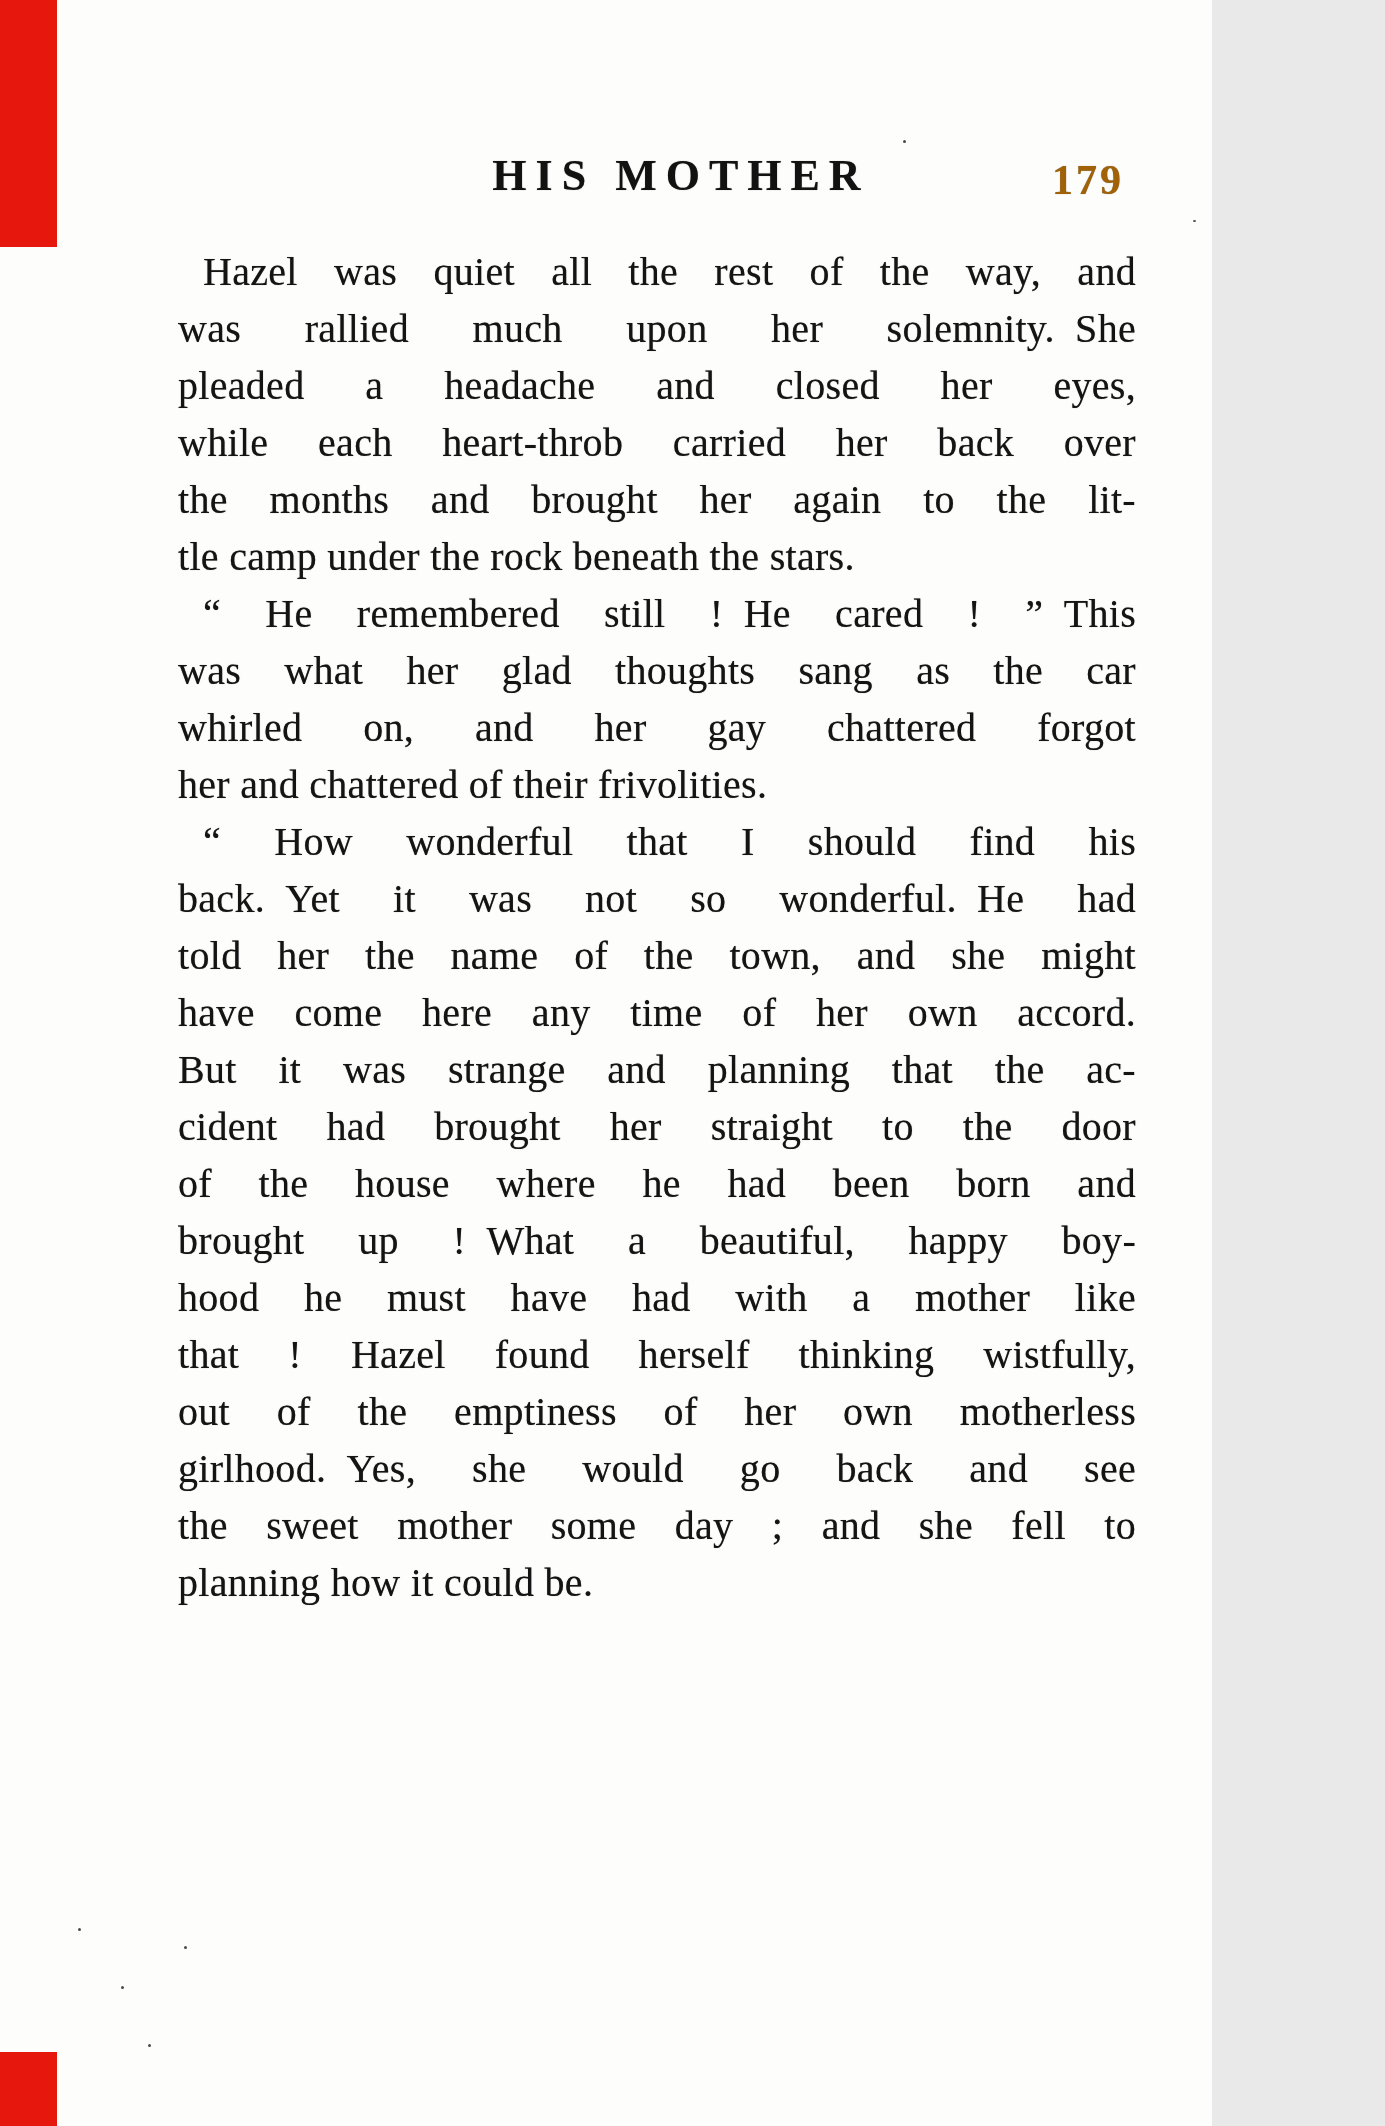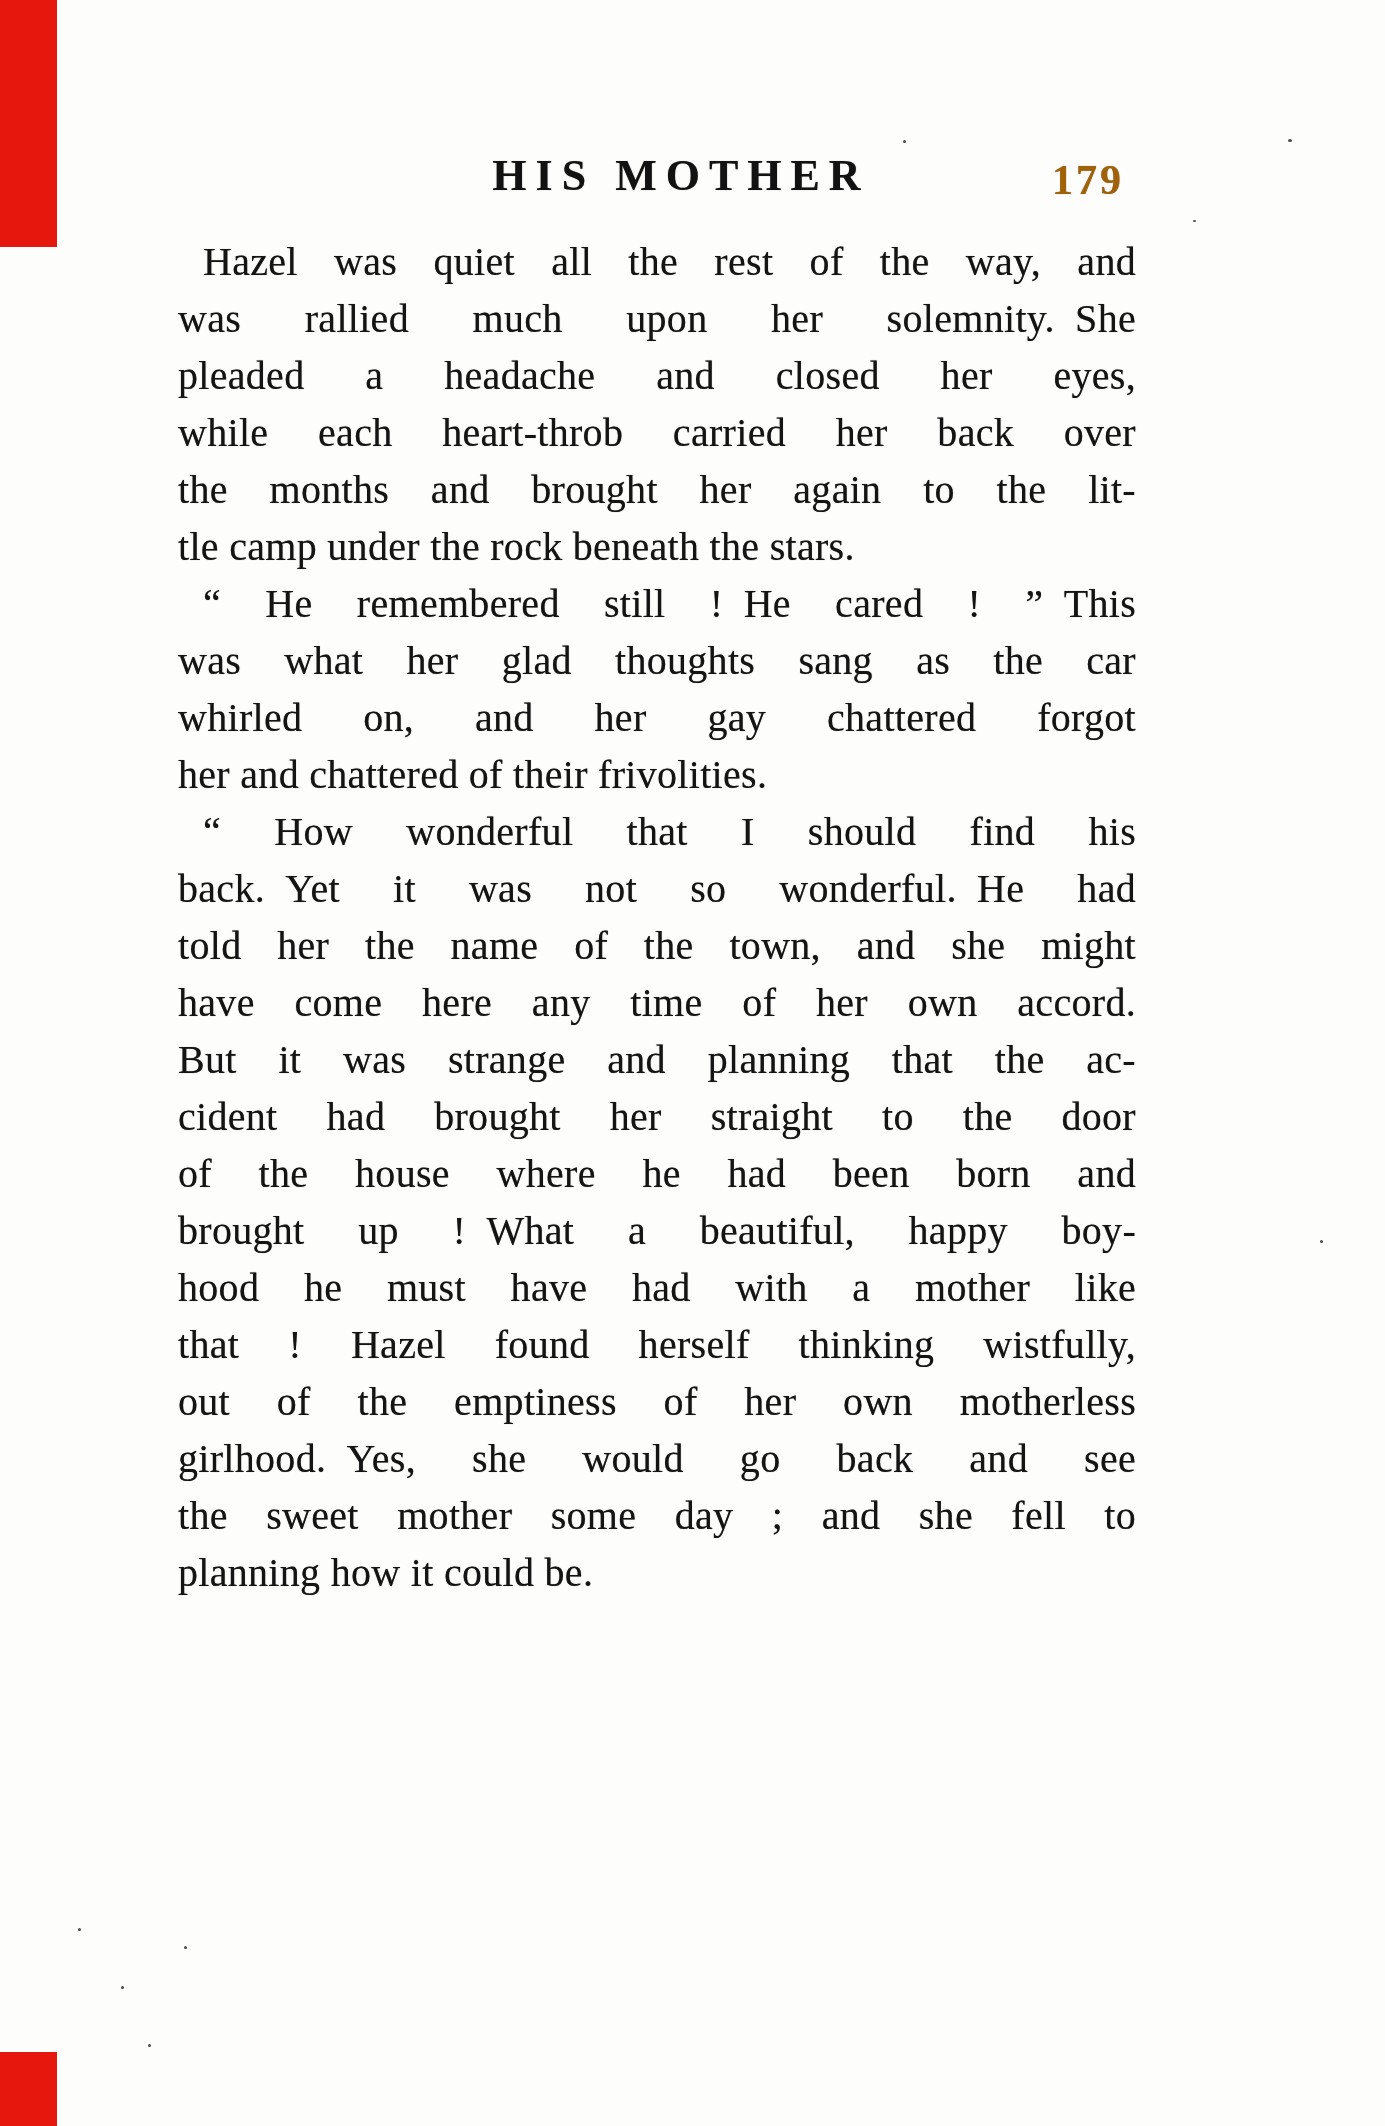--- a/index.html
+++ b/index.html
@@ -2,21 +2,21 @@
 <html><head>
 <meta charset="utf-8">
 <style>
   html, body {
     margin: 0;
     padding: 0;
     background: #e9e9e9;
   }
   .page {
     position: relative;
-    width: 1385px;
+    width: 1212px;
     height: 2126px;
     background: #fdfdfb;
     overflow: hidden;
     font-family: "Liberation Serif", "DejaVu Serif", serif;
     color: #141414;
   }
   
   .red-strip {
     position: absolute;
     left: 0;
@@ -52,21 +52,21 @@
     top: 6px;
     font-size: 42px;
     font-weight: bold;
     letter-spacing: 3px;
     color: #a16207;
     text-shadow: 0 0 1px rgba(0,0,0,0.45);
   }
 
   .text-block {
     position: absolute;
-    top: 233px;
+    top: 243px;
     left: 178px;
     width: 958px;
   }
   .line {
     height: 57px;
     line-height: 57px;
     font-size: 40px;
     letter-spacing: 0.3px;
     text-align: justify;
     text-align-last: justify;

